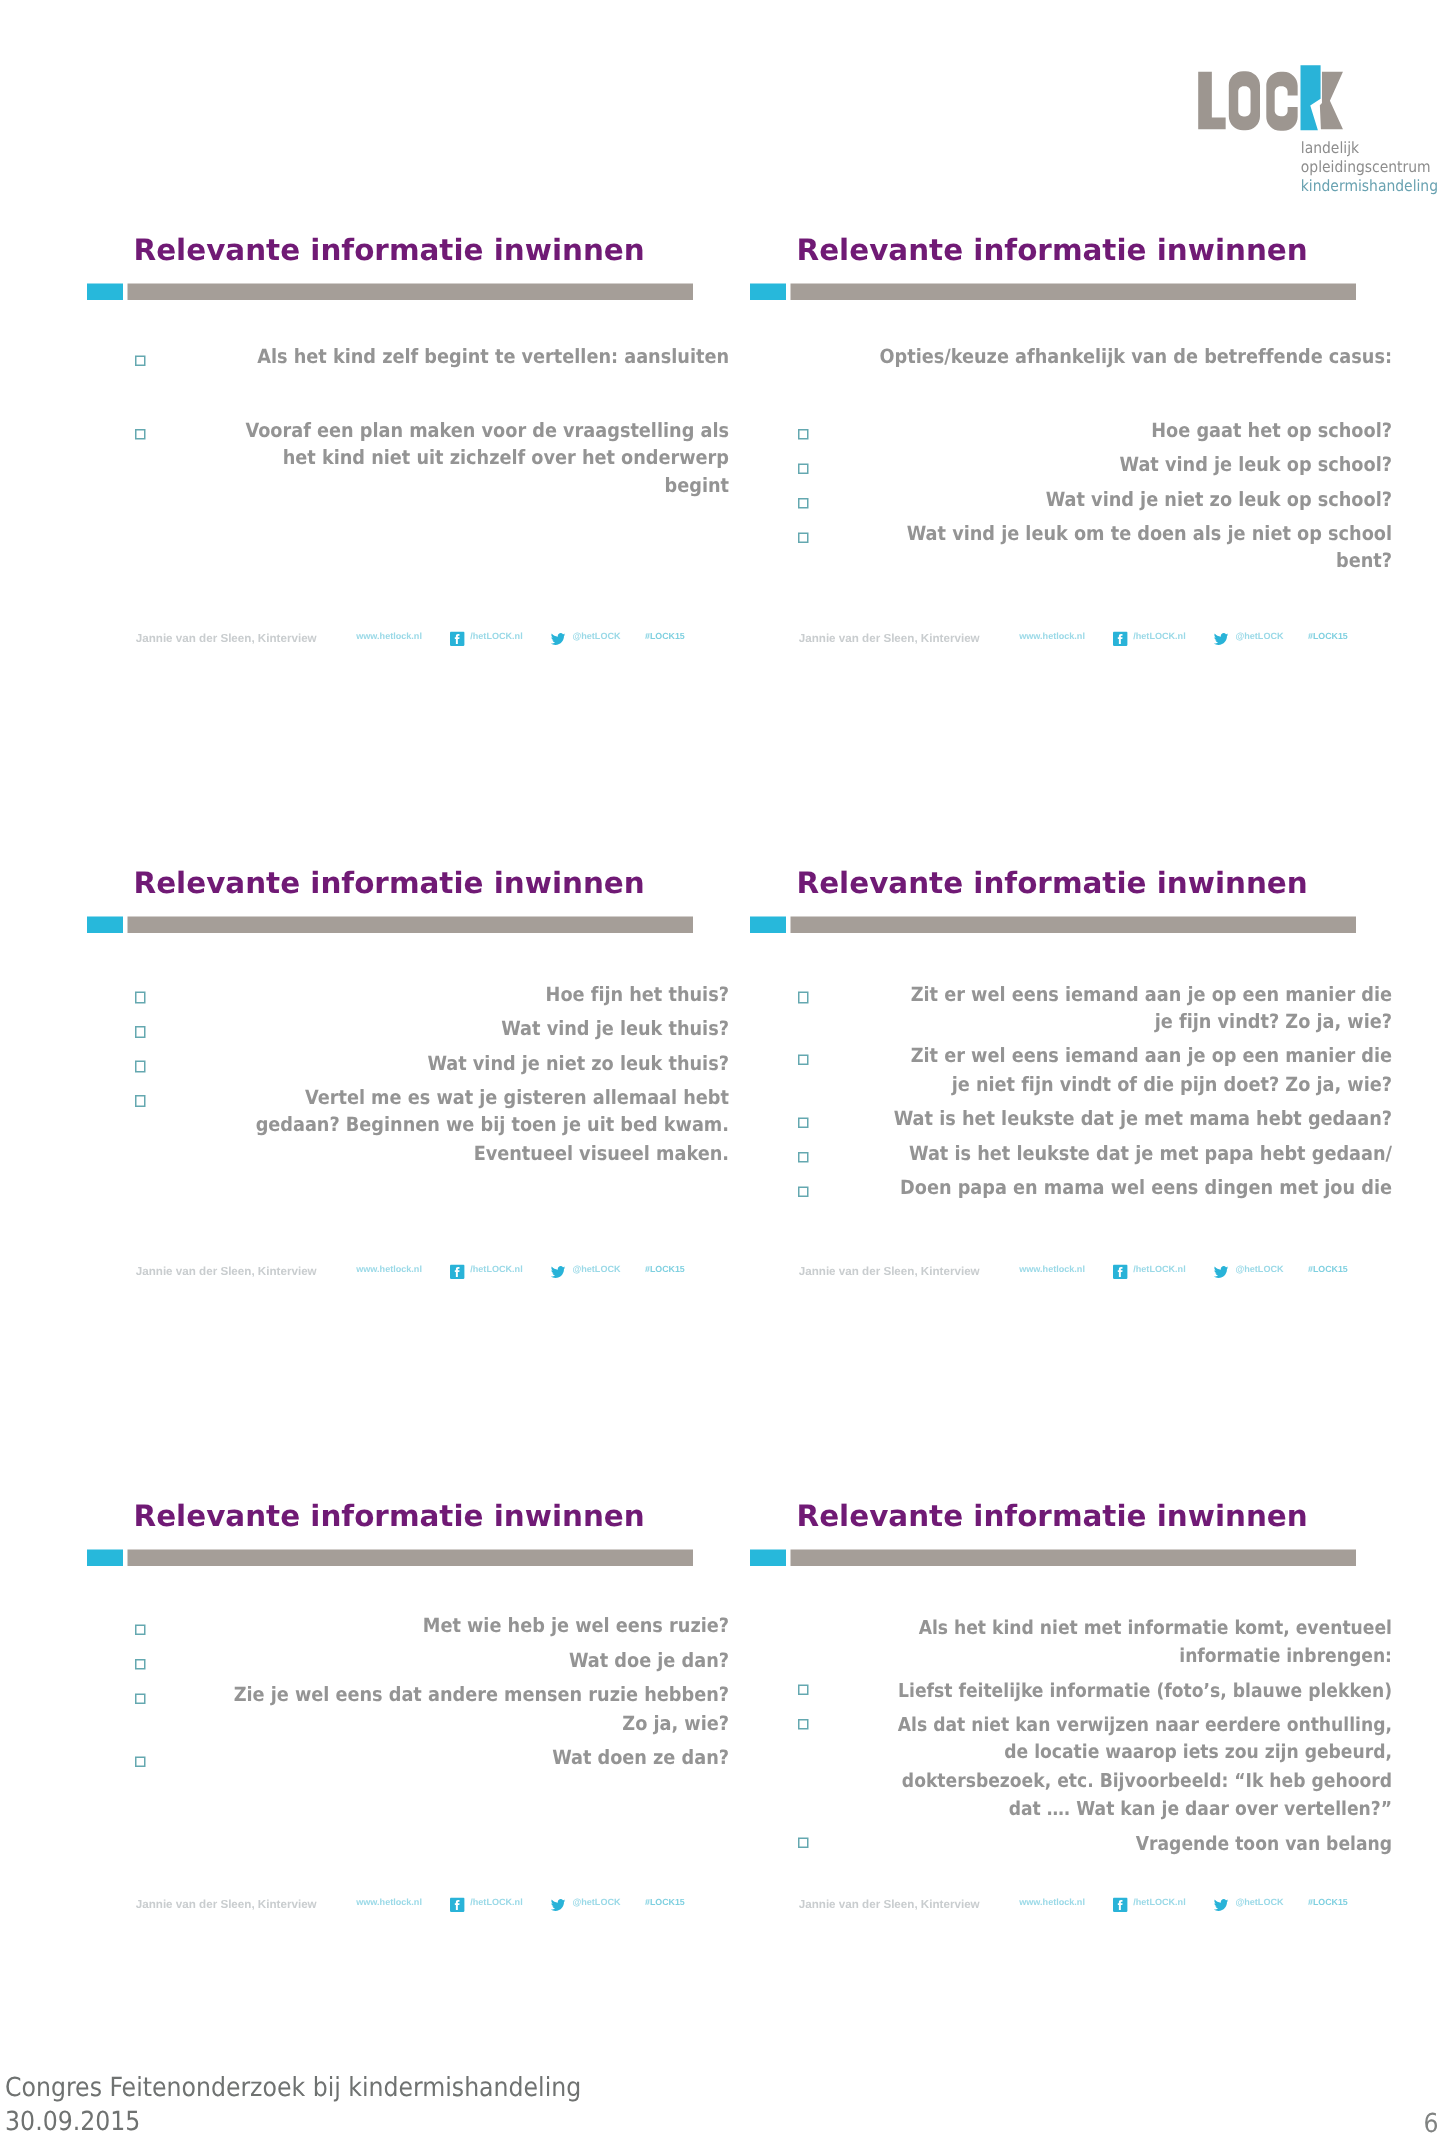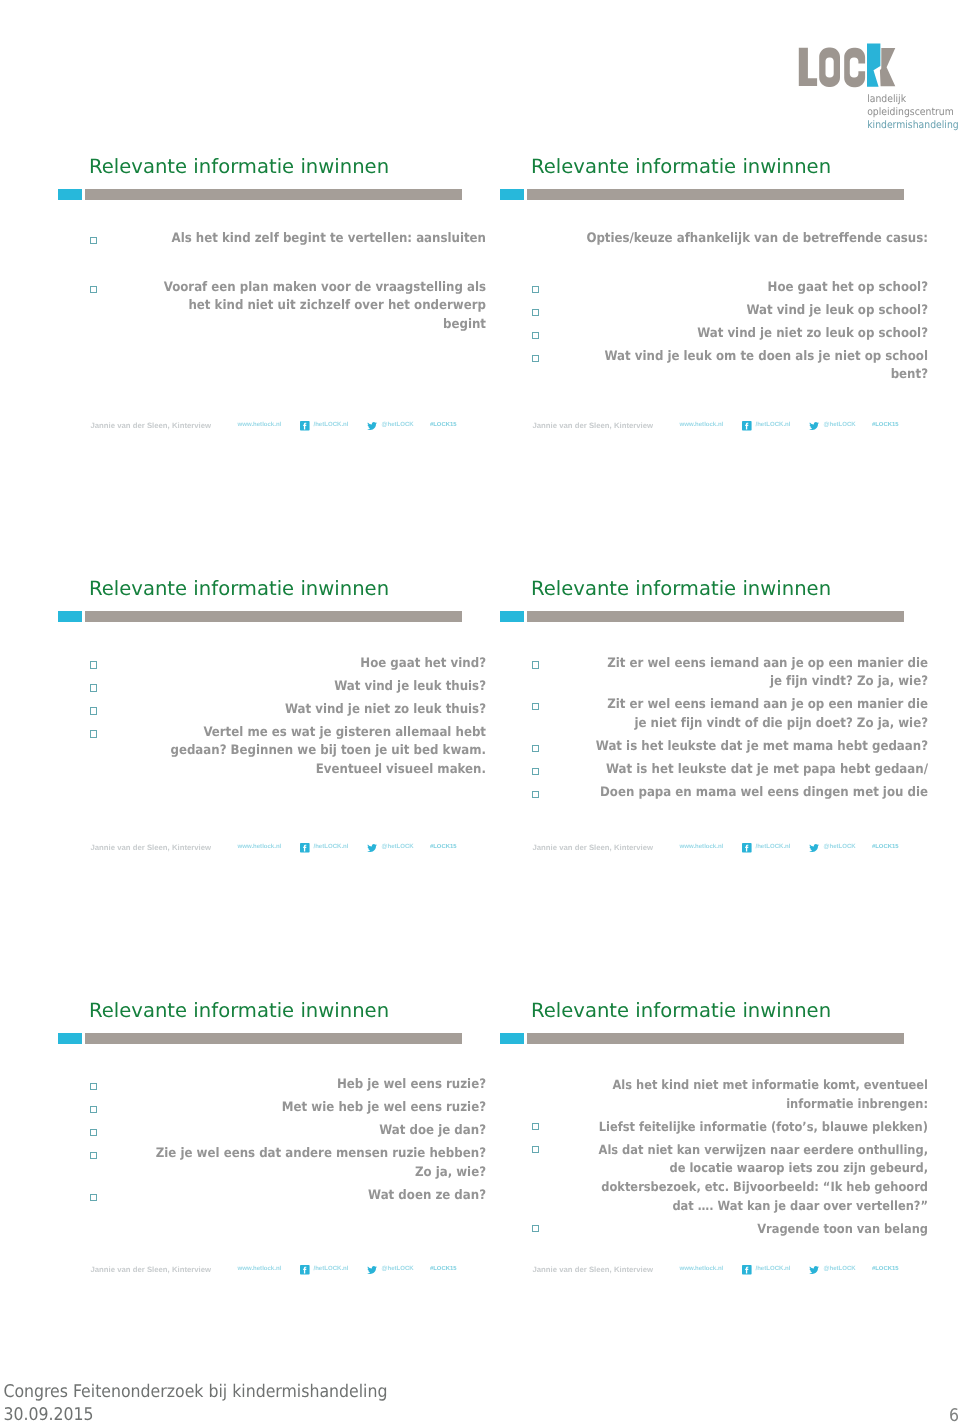--- a/index.html
+++ b/index.html
@@ -8,21 +8,21 @@
        -webkit-font-smoothing:antialiased;text-rendering:geometricPrecision;overflow:hidden;position:relative;}
   .page{position:relative;width:960px;height:1424px;will-change:opacity;}
 
   
   .logo{position:absolute;left:795px;top:0px;width:165px;height:100px;margin-top:40px;}
   .logo svg{display:block;}
 
   
   .slide{position:absolute;width:441px;height:422px;}
   .slide-title{position:absolute;left:31px;top:15px;font-family:"DejaVu Sans",sans-serif;
-       font-size:19.62px;font-weight:normal;color:#15803d;white-space:nowrap;}
+       font-size:19.62px;font-weight:bold;color:#701a75;white-space:nowrap;}
   .bar-blue{position:absolute;left:0px;top:49px;width:24px;height:10.5px;background:#27b8db;}
   .bar-gray{position:absolute;left:26.5px;top:49px;width:377px;height:10.5px;background:#a59e98;}
 
   .slide-body{position:absolute;left:28px;top:88px;width:400px;}
 
   .block{position:relative;margin-bottom:4.3px;text-align:right;}
   .block.bullet{padding-left:18px;}
   .block.plain{padding-left:4px;}
   .blk-marker{position:absolute;left:3.9px;top:6.9px;width:7.2px;height:7.2px;
        border:1.2px solid #64a8b0;background:#fff;box-sizing:border-box;}
@@ -158,21 +158,21 @@
           <span class="sf-tag">#LOCK15</span>
         </div>
       </div>
       <div class="slide slide-3" style="left: 58px; top: 562px;">
         <div class="slide-title">Relevante informatie inwinnen</div>
         <div class="bar-blue"></div>
         <div class="bar-gray"></div>
         <div class="slide-body" style="top:92.6px">
           <div class="block bullet">
             <span class="blk-marker"></span>
-            <div class="line">Hoe gaat het vind?</div>
+            <div class="line">Hoe fijn het thuis?</div>
           </div>
           <div class="block bullet">
             <span class="blk-marker"></span>
             <div class="line">Wat vind je leuk thuis?</div>
           </div>
           <div class="block bullet">
             <span class="blk-marker"></span>
             <div class="line">Wat vind je niet zo leuk thuis?</div>
           </div>
           <div class="block bullet">
@@ -238,24 +238,20 @@
             </svg></span>
           <span class="sf-tw">@hetLOCK</span>
           <span class="sf-tag">#LOCK15</span>
         </div>
       </div>
       <div class="slide slide-5" style="left: 58px; top: 984px;">
         <div class="slide-title">Relevante informatie inwinnen</div>
         <div class="bar-blue"></div>
         <div class="bar-gray"></div>
         <div class="slide-body" style="top:92px">
-          <div class="block bullet">
-            <span class="blk-marker"></span>
-            <div class="line">Heb je wel eens ruzie?</div>
-          </div>
           <div class="block bullet">
             <span class="blk-marker"></span>
             <div class="line">Met wie heb je wel eens ruzie?</div>
           </div>
           <div class="block bullet">
             <span class="blk-marker"></span>
             <div class="line">Wat doe je dan?</div>
           </div>
           <div class="block bullet">
             <span class="blk-marker"></span>

